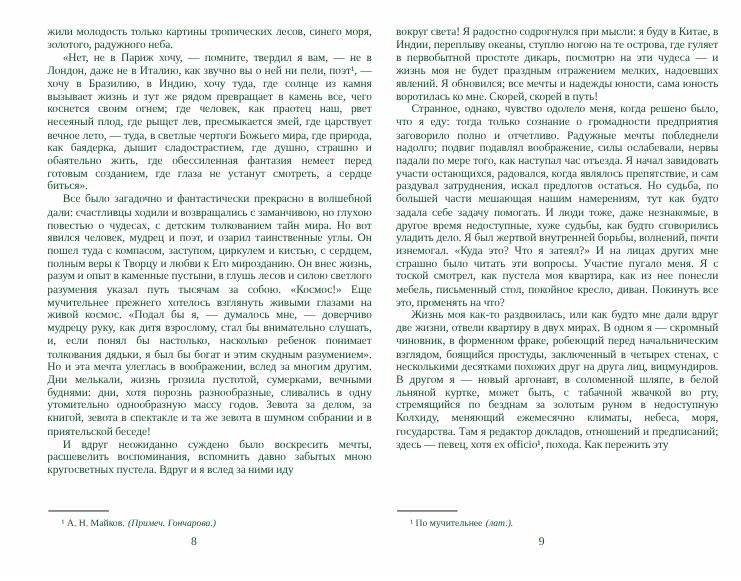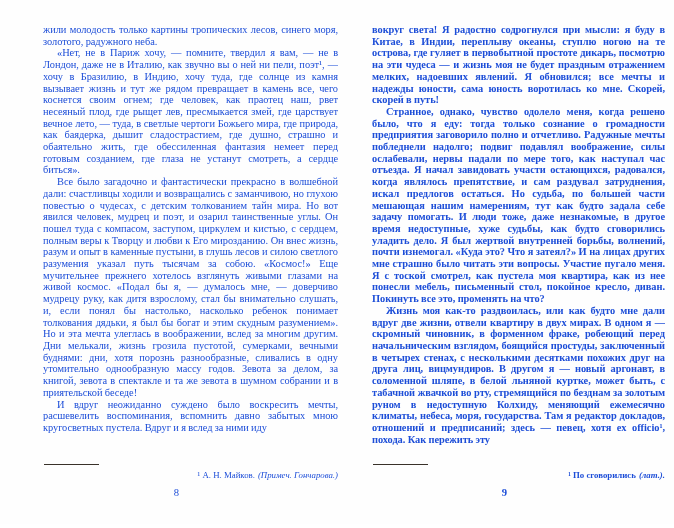--- a/index.html
+++ b/index.html
@@ -6,30 +6,30 @@
     margin: 0;
     padding: 0;
     background: #ffffff;
   }
   .spread {
     position: relative;
     width: 674px;
     height: 524px;
     background: #fefefe;
     font-family: "Liberation Serif", "DejaVu Serif", serif;
-    color: #1d4ed8;
+    color: #14532d;
     overflow: hidden;
   }
   .page {
     position: absolute;
     top: 0;
     height: 528px;
   }
   .page-left  { left: 43px;  width: 295px; }
-  .page-right { left: 372px; width: 293px; font-weight: bold; }
+  .page-right { left: 360px; width: 293px; }
 
   .page-body {
     position: absolute;
     top: 24px;
     left: 0;
     right: 0;
     height: 434px;
     overflow: hidden;
     font-size: 10.4px;
     line-height: 11.7px;
@@ -54,21 +54,21 @@
     border-top: 1px solid #39322a;
   }
   .footnote {
     position: absolute;
     top: 470px;
     left: 0;
     right: 0;
     font-size: 8.8px;
     line-height: 10.4px;
     text-indent: 13px;
-    text-align: right;
+    text-align: left;
   }
   .footnote i { font-style: italic; }
   .footnote .fn-main { margin-right: 3px; }
 
   .page-number {
     position: absolute;
     top: 487px;
     left: 0;
     right: 28px;
     text-align: center;
@@ -96,18 +96,18 @@
   </div>
 
   <div class="page page-right">
     <div class="page-body" lang="ru">
       <p class="continuation">вокруг света! Я радостно содрогнулся при мысли: я буду в Китае, в Индии, переплыву океаны, ступлю ногою на те острова, где гуляет в первобытной простоте дикарь, посмотрю на эти чудеса — и жизнь моя не будет праздным отражением мелких, надоевших явлений. Я обновился; все мечты и надежды юности, сама юность воротилась ко мне. Скорей, скорей в путь!</p>
       <p>Странное, однако, чувство одолело меня, когда решено было, что я еду: тогда только сознание о громадности предприятия заговорило полно и отчетливо. Радужные мечты побледнели надолго; подвиг подавлял воображение, силы ослабевали, нервы падали по мере того, как наступал час отъезда. Я начал завидовать участи остающихся, радовался, когда являлось препятствие, и сам раздувал затруднения, искал предлогов остаться. Но судьба, по большей части мешающая нашим намерениям, тут как будто задала себе задачу помогать. И люди тоже, даже незнакомые, в другое время недоступные, хуже судьбы, как будто сговорились уладить дело. Я был жертвой внутренней борьбы, волнений, почти изнемогал. «Куда это? Что я затеял?» И на лицах других мне страшно было читать эти вопросы. Участие пугало меня. Я с тоской смотрел, как пустела моя квартира, как из нее понесли мебель, письменный стол, покойное кресло, диван. Покинуть все это, променять на что?</p>
       <p>Жизнь моя как-то раздвоилась, или как будто мне дали вдруг две жизни, отвели квартиру в двух мирах. В одном я — скромный чиновник, в форменном фраке, робеющий перед начальническим взглядом, боящийся простуды, заключенный в четырех стенах, с несколькими десятками похожих друг на друга лиц, вицмундиров. В другом я — новый аргонавт, в соломенной шляпе, в белой льняной куртке, может быть, с табачной жвачкой во рту, стремящийся по безднам за золотым руном в недоступную Колхиду, меняющий ежемесячно климаты, небеса, моря, государства. Там я редактор докладов, отношений и предписаний; здесь — певец, хотя ex officio¹, похода. Как пережить эту</p>
     </div>
     <div class="footnote-rule"></div>
     <div class="footnote">
-      <span class="fn-main">¹ По сговорились</span><i>(лат.).</i>
+      <span class="fn-main">¹ По мучительнее</span><i>(лат.).</i>
     </div>
     <div class="page-number">9</div>
   </div>
 
 </div>
 
 </body></html>

